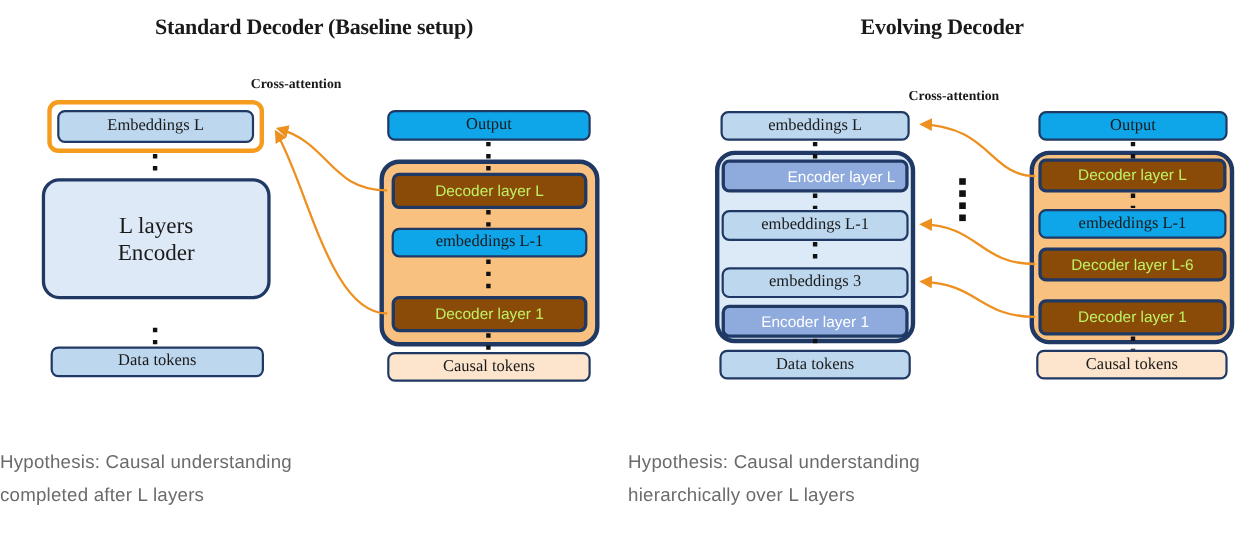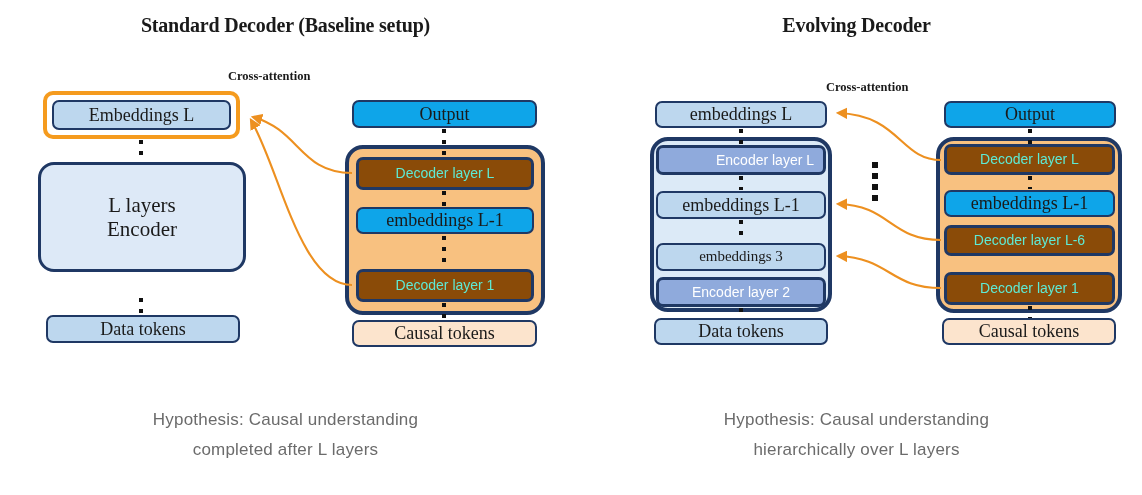--- a/index.html
+++ b/index.html
@@ -20,21 +20,20 @@
     text-align: center;
     letter-spacing: -0.2px;
     white-space: nowrap;
   }
 
   .caption {
     position: absolute;
     font-family: "Liberation Sans", sans-serif;
     font-size: 17px;
     color: #6b6b6b;
-    text-align: center;
     line-height: 30px;
     letter-spacing: 0.2px;
   }
 
   .xlabel {
     position: absolute;
     font-family: "Liberation Serif", serif;
     font-weight: bold;
     font-size: 12.5px;
     color: #1a1a1a;
@@ -44,34 +43,34 @@
   
   .box {
     position: absolute;
     display: flex;
     align-items: center;
     justify-content: center;
     text-align: center;
     border-radius: 7px;
     border: 2px solid #1f3864;
     font-family: "Liberation Serif", serif;
-    font-size: 18px;
+    font-size: 15px;
     color: #1a1a1a;
     line-height: 1.15;
   }
   .box.sans  { font-family: "Liberation Sans", sans-serif; }
 
   
   .blue-mid   { background:#bdd7ee; }
   .blue-pale  { background:#dde9f7; }
   .blue-deep  { background:#8faadc; color:#ffffff; }
   .blue-stack { background:#dceaf7; }
   .cream      { background:#fce4cd; }
   .cream-lt   { background:#0ea5e9; }
-  .brown      { background:#8a4b08; color:#5eead4; border-color:#1f3864; }
+  .brown      { background:#8a4b08; color:#bef264; border-color:#1f3864; }
   .orange-bg  { background:#f8c180; }
 
   
   .orange-frame {
     position: absolute;
     border: 4px solid #f59b1e;
     border-radius: 10px;
     background: #ffffff;
   }
 
@@ -125,21 +124,21 @@
   <div class="box blue-mid" style="left:655px; top:101px; width:172px; height:27px;">embeddings L</div>
 
   <div class="box blue-stack" style="left:650px; top:137px; width:182px; height:175px; border-width:4px; border-radius:18px;"></div>
 
   <div class="box blue-deep sans" style="left:656px; top:145px; width:170px; height:30px; border-width:3px; font-size:14px;padding-left:48px;">Encoder layer L</div>
 
   <div class="box blue-mid" style="left:656px; top:191px; width:170px; height:28px;">embeddings L-1</div>
 
   <div class="box blue-mid" style="left:656px; top:243px; width:170px; height:28px; font-size:15px;">embeddings 3</div>
 
-  <div class="box blue-deep sans" style="left:656px; top:277px; width:170px; height:30px; border-width:3px; font-size:14px;">Encoder layer 2</div>
+  <div class="box blue-deep sans" style="left:656px; top:277px; width:170px; height:30px; border-width:3px; font-size:14px;">Encoder layer 1</div>
 
   <div class="box blue-mid" style="left:654px; top:318px; width:174px; height:27px;">Data tokens</div>
 
   <div class="box cream-lt" style="left:944px; top:101px; width:172px; height:27px;">Output</div>
 
   <div class="box orange-bg" style="left:936px; top:137px; width:186px; height:176px; border-width:4px; border-radius:18px;"></div>
 
   <div class="box brown sans" style="left:944px; top:144px; width:171px; height:31px; border-width:3px; font-size:14px;">Decoder layer L</div>
 
   <div class="box cream-lt" style="left:944px; top:190px; width:171px; height:27px;">embeddings L-1</div>

